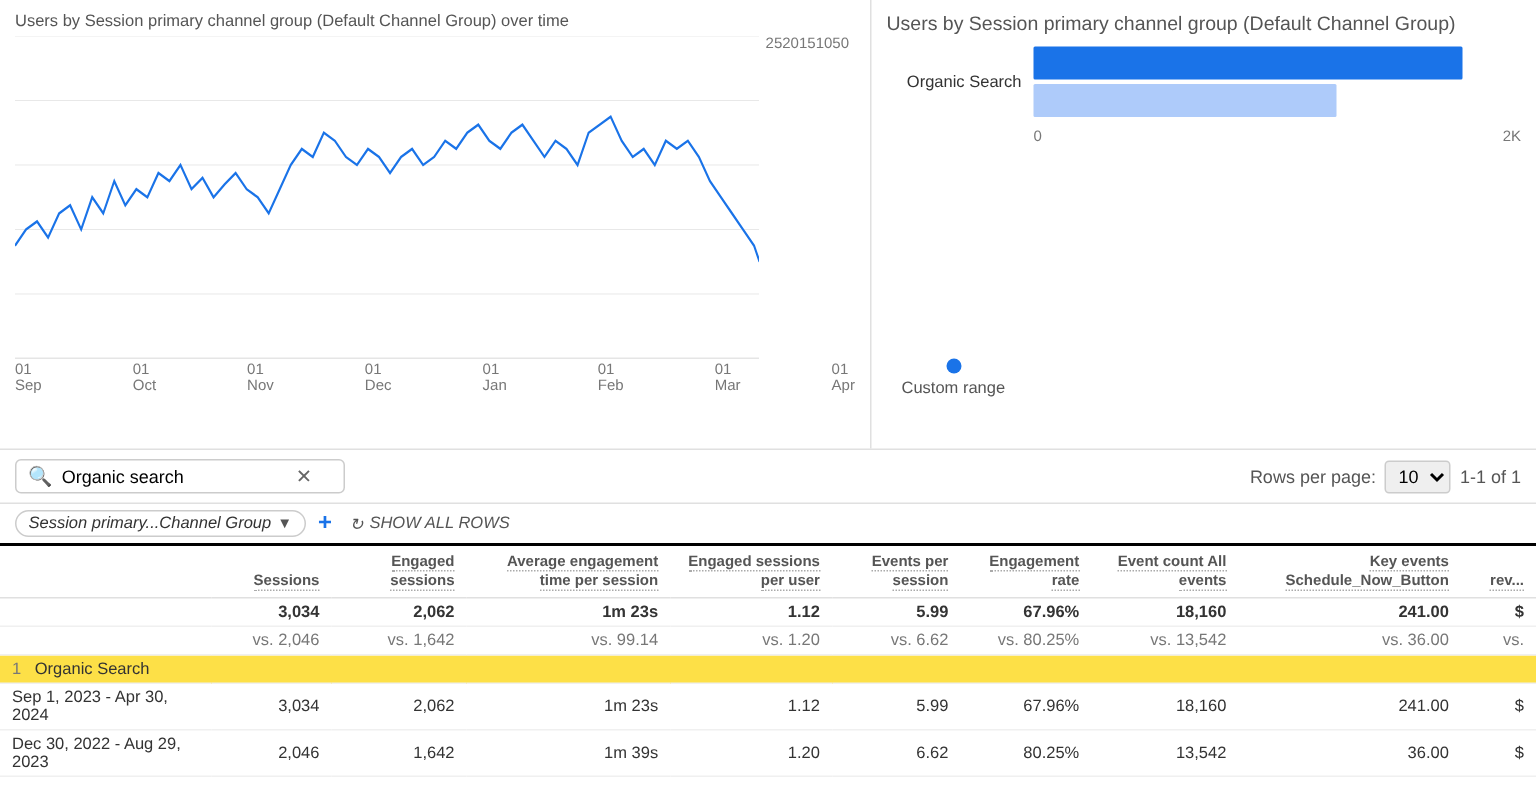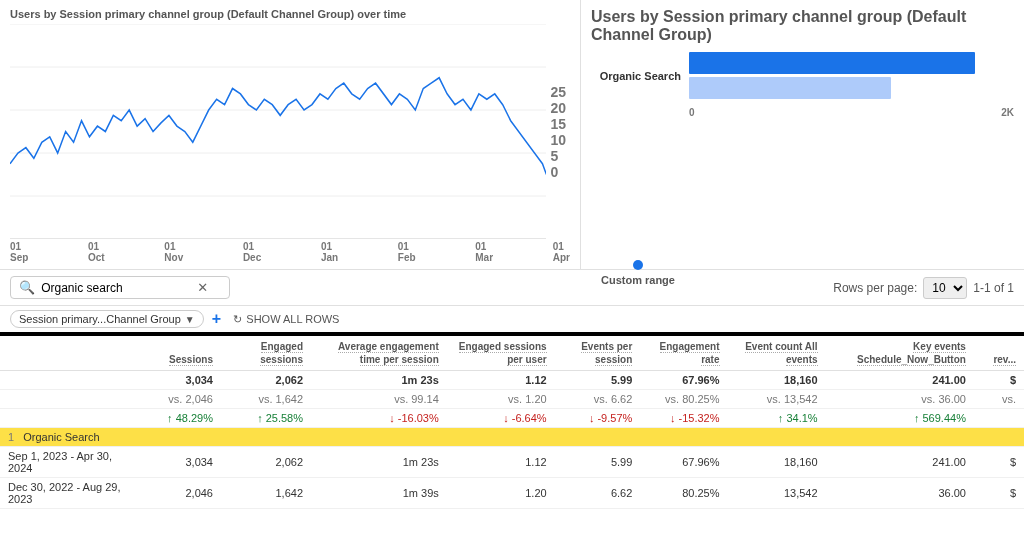--- a/index.html
+++ b/index.html
@@ -1,25 +1,25 @@
 <!DOCTYPE html>
 <html><head>
   <meta charset="utf-8">
   <style>
     * { box-sizing: border-box; margin: 0; padding: 0; }
     body { font-family: Arial, sans-serif; font-size: 12px; background: #fff; color: #333; width: 1024px; height: 540px; overflow: hidden; }
     
-    .top-section { display: flex; height: 270px; border-bottom: 1px solid #e0e0e0; font-weight: bold; }
+    .top-section { display: flex; height: 300px; border-bottom: 1px solid #e0e0e0; }
     
     .line-chart-area { flex: 0 0 580px; padding: 8px 10px 30px 10px; position: relative; }
     .chart-title { font-size: 11px; color: #555; margin-bottom: 4px; }
     .x-axis-labels { display: flex; justify-content: space-between; padding: 2px 0 0 0; font-size: 10px; color: #777; }
     
     .bar-chart-area { flex: 1; padding: 8px 10px 10px 10px; position: relative; border-left: 1px solid #e0e0e0; }
-    .bar-chart-title { font-size: 16px; color: #555; margin-bottom: 8px; }
+    .bar-chart-title { font-size: 13px; color: #555; margin-bottom: 8px; }
     .bar-chart-container { position: relative; height: 200px; }
     .bar-row { display: flex; align-items: center; margin-bottom: 8px; }
     .bar-label { font-size: 11px; color: #333; width: 90px; text-align: right; margin-right: 8px; }
     .bars-group { flex: 1; display: flex; flex-direction: column; gap: 3px; }
     .bar { height: 22px; border-radius: 1px; }
     .bar-blue { background: #1a73e8; }
     .bar-light-blue { background: #aecbfa; }
     .legend { display: flex; gap: 16px; margin-top: 8px; align-items: center; padding-left: 10px; }
     .legend-item { display: flex; align-items: center; gap: 4px; font-size: 11px; color: #555; flex-direction: column; }
     .legend-dot { width: 10px; height: 10px; border-radius: 50%; }
@@ -29,21 +29,21 @@
     .bottom-section { height: 270px; overflow: hidden; }
     
     .search-bar-row { display: flex; align-items: center; padding: 6px 10px; border-bottom: 1px solid #e0e0e0; justify-content: space-between; }
     .search-box { display: flex; align-items: center; border: 1px solid #ccc; border-radius: 4px; padding: 3px 8px; gap: 6px; width: 220px; }
     .search-icon { color: #666; font-size: 13px; }
     .search-input { border: none; outline: none; font-size: 12px; width: 150px; }
     .clear-icon { color: #666; cursor: pointer; font-size: 13px; }
     .rows-per-page { display: flex; align-items: center; gap: 6px; font-size: 12px; color: #555; }
     .rows-select { border: 1px solid #ccc; border-radius: 3px; padding: 2px 4px; font-size: 12px; }
     
-    .table-controls { display: flex; align-items: center; padding: 4px 10px; border-bottom: 4px solid #000000; gap: 8px; }
+    .table-controls { display: flex; align-items: center; padding: 4px 10px; border-bottom: 2px solid #000000; gap: 8px; font-style: italic; }
     .dimension-pill { display: flex; align-items: center; gap: 4px; border: 1px solid #ccc; border-radius: 12px; padding: 2px 8px; font-size: 11px; color: #333; cursor: pointer; }
     .add-btn { color: #1a73e8; font-size: 16px; cursor: pointer; font-weight: bold; }
     .show-rows-btn { display: flex; align-items: center; gap: 4px; font-size: 11px; color: #555; cursor: pointer; margin-left: 4px; }
     
     .data-table { width: 100%; border-collapse: collapse; font-size: 11px; }
     .data-table th { padding: 4px 8px; text-align: right; font-weight: 600; font-size: 10px; color: #555; border-bottom: 1px solid #e0e0e0; vertical-align: bottom; line-height: 1.3; }
     .data-table th:first-child { text-align: left; }
     .data-table td { padding: 3px 8px; text-align: right; border-bottom: 1px solid #f0f0f0; font-size: 11px; }
     .data-table td:first-child { text-align: left; }
     .totals-row td { font-weight: 600; }
@@ -78,21 +78,21 @@
           <line x1="0" y1="0" x2="540" y2="0" stroke="#e0e0e0" stroke-width="0.5"></line>
           <line x1="0" y1="40" x2="540" y2="40" stroke="#e0e0e0" stroke-width="0.5"></line>
           <line x1="0" y1="80" x2="540" y2="80" stroke="#e0e0e0" stroke-width="0.5"></line>
           <line x1="0" y1="120" x2="540" y2="120" stroke="#e0e0e0" stroke-width="0.5"></line>
           <line x1="0" y1="160" x2="540" y2="160" stroke="#e0e0e0" stroke-width="0.5"></line>
           <line x1="0" y1="200" x2="540" y2="200" stroke="#ccc" stroke-width="1"></line>
 
           <polyline clip-path="url(#chartClip)" points="0,130 8,120 16,115 24,125 32,110 40,105 48,120 56,100 64,110 72,90 80,105 88,95 96,100 104,85 112,90 120,80 128,95 136,88 144,100 152,92 160,85 168,95 176,100 184,110 192,95 200,80 208,70 216,75 224,60 232,65 240,75 248,80 256,70 264,75 272,85 280,75 288,70 296,80 304,75 312,65 320,70 328,60 336,55 344,65 352,70 360,60 368,55 376,65 384,75 392,65 400,70 408,80 416,60 424,55 432,50 440,65 448,75 456,70 464,80 472,65 480,70 488,65 496,75 504,90 512,100 520,110 528,120 536,130 540,140" fill="none" stroke="#1a73e8" stroke-width="1.5"></polyline>
         </svg>
       </div>
-      <div style="display:flex; flex-direction:column; justify-content:center; padding:0 4px; font-size:14px; color:#777;">
+      <div style="display:flex; justify-content:flex-start; padding:0 4px; font-size:10px; color:#777;">
         <span>25</span>
         <span>20</span>
         <span>15</span>
         <span>10</span>
         <span>5</span>
         <span>0</span>
       </div>
     </div>
     <div class="x-axis-labels">
       <span>01<br>Sep</span>
@@ -214,32 +214,20 @@
           <td>vs. 2,046</td>
           <td>vs. 1,642</td>
           <td>vs. 99.14</td>
           <td>vs. 1.20</td>
           <td>vs. 6.62</td>
           <td>vs. 80.25%</td>
           <td>vs. 13,542</td>
           <td>vs. 36.00</td>
           <td>vs.</td>
         </tr>
-        <tr class="change-row">
-          <td></td>
-          <td class="up">↑ 48.29%</td>
-          <td class="up">↑ 25.58%</td>
-          <td class="down">↓ -16.03%</td>
-          <td class="down">↓ -6.64%</td>
-          <td class="down">↓ -9.57%</td>
-          <td class="down">↓ -15.32%</td>
-          <td class="up">↑ 34.1%</td>
-          <td class="up">↑ 569.44%</td>
-          <td></td>
-        </tr>
 
         <tr class="section-header">
           <td colspan="10">
             <span class="row-num">1</span>
             <span>Organic Search</span>
           </td>
         </tr>
 
         <tr>
           <td>Sep 1, 2023 - Apr 30, 2024</td>

